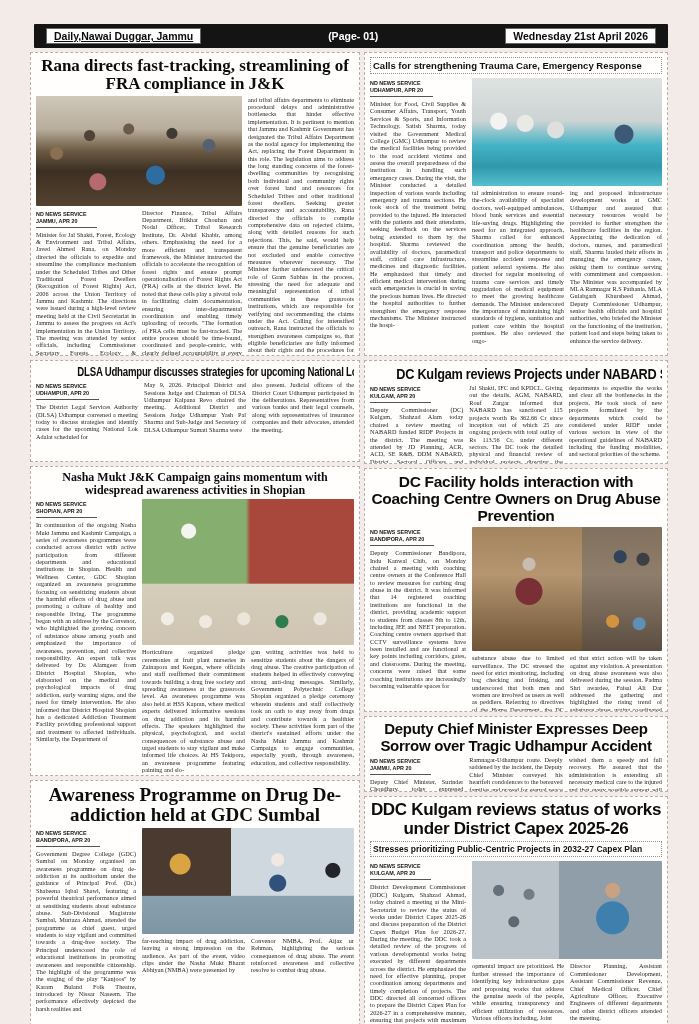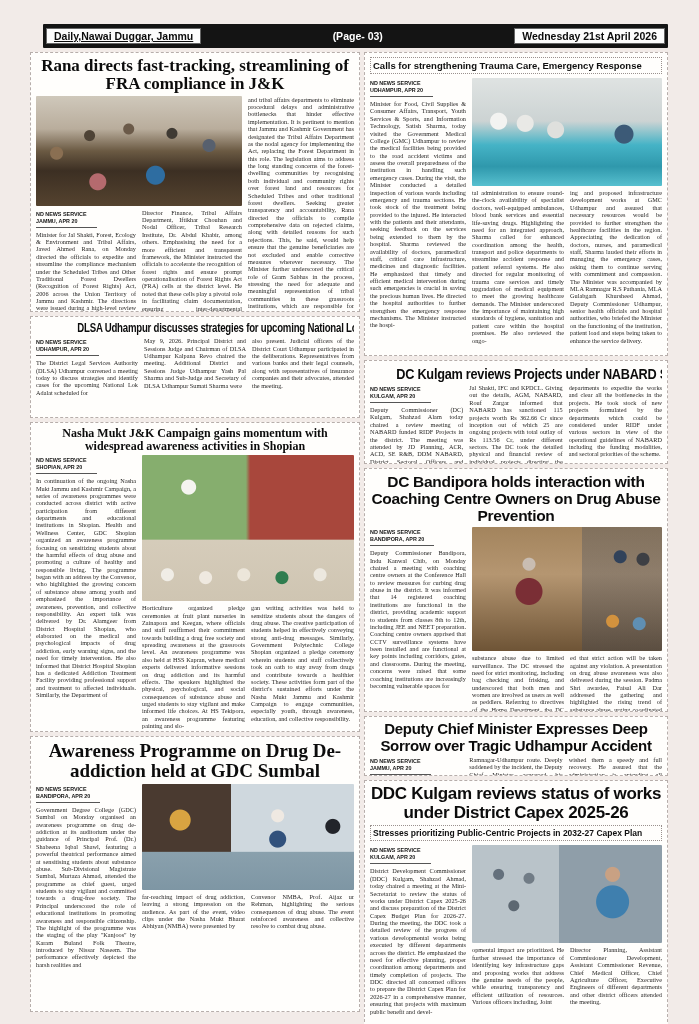--- a/index.html
+++ b/index.html
@@ -2,21 +2,21 @@
 <html><head>
 <meta charset="utf-8">
 <style>
   html,body { margin:0; padding:0; background:#efe7e5; }
   .page { position:relative; width:699px; height:1024px; background:#f2ebe8; overflow:hidden;
           font-family:"Liberation Serif", serif; }
   .sheet { position:absolute; left:30px; top:24px; width:638px; }
 
   
   .mast { height:24px; background:#141414; display:flex; align-items:center;
-          justify-content:space-between; padding:0 3px; margin-left:13px; border-radius:1px;gap:36px; }
+          justify-content:space-between; padding:0 12px; margin-left:4px; border-radius:1px;gap:36px; }
   .mast-box { background:#fcfcfc; border:1px solid #666; padding:1px 7px;
               font:bold 10.5px "Liberation Sans", sans-serif; color:#0b0b0b; white-space:nowrap; }
   .mast-box.paper { text-decoration:underline; }
   .mast-center { color:#ffffff; font:bold 10.5px "Liberation Sans", sans-serif; }
 
   
   .cols-wrap { display:flex; gap:4px; margin-top:4px; }
   .col-l { width:330px; display:flex; flex-direction:column; gap:4px; }
   .col-r { width:304px; display:flex; flex-direction:column; gap:4px; }
 
@@ -105,29 +105,29 @@
   .bar { flex:1; height:8px; background:#1b1b1b; border-radius:1px; }
 </style>
 </head>
 <body>
 
 <div class="page">
   <div class="sheet">
 
     <div class="mast">
       <span class="mast-box paper">Daily,Nawai Duggar, Jammu</span>
-      <span class="mast-center">(Page- 03)</span>
+      <span class="mast-center">(Page- 01)</span>
       <span class="mast-box">Wednesday 21st April 2026</span>
     </div>
 
     <div class="cols-wrap">
 
       <div class="col-l">
 
-        <article class="article" style="height:260px">
+        <article class="article" style="height:304px">
           <h1 class="hl-serif" style="font-size:17px">Rana directs fast-tracking, streamlining of FRA compliance in J&amp;K</h1>
           <div class="split" style="grid-template-columns:206px 1fr">
             <div>
               <div class="ph ph-fra"></div>
               <div class="g2">
                 <div>
                   <div class="byline">
                     <div>ND NEWS SERVICE</div>
                     <div>JAMMU, APR 20</div>
                   </div>
@@ -231,40 +231,40 @@
                 <div>KULGAM, APR 20</div>
               </div>
               <div class="bt">Deputy Commissioner (DC) Kulgam, Shahzad Alam today chaired a review meeting of NABARD funded RIDF Projects in the district. The meeting was attended by JD Planning, ACR, ACD, SE R&amp;B, DDM NABARD, District Sectoral Officers and Executive Engineers of R&amp;B,</div>
             </div>
             <div class="bt">Jal Shakti, IFC and KPDCL. Giving out the details, AGM, NABARD, Rouf Zargar informed that NABARD has sanctioned 115 projects worth Rs 362.66 Cr since inception out of which 25 are ongoing projects with total outlay of Rs 113.56 Cr, under different sectors. The DC took the detailed physical and financial review of individual projects directing the executing</div>
             <div class="bt">departments to expedite the works and clear all the bottlenecks in the projects. He took stock of new projects formulated by the departments which could be considered under RIDF under various sectors in view of the operational guidelines of NABARD including the funding modalities, and sectoral priorities of the scheme.</div>
           </div>
         </article>
 
         <article class="article" style="height:244px">
-          <h2 class="hl-sans" style="font-size:15.5px">DC Bandipora holds interaction with Coaching Centre Owners on Drug Abuse Prevention</h2>
+          <h2 class="hl-sans" style="font-size:15.5px">DC Facility holds interaction with Coaching Centre Owners on Drug Abuse Prevention</h2>
           <div class="split" style="grid-template-columns:96px 1fr">
             <div>
               <div class="byline">
                 <div>ND NEWS SERVICE</div>
                 <div>BANDIPORA, APR 20</div>
               </div>
               <div class="bt">Deputy Commissioner Bandipora, Indu Kanwal Chib, on Monday chaired a meeting with coaching centre owners at the Conference Hall to review measures for curbing drug abuse in the district. It was informed that 14 registered coaching institutions are functional in the district, providing academic support to students from classes 8th to 12th, including JEE and NEET preparation. Coaching centre owners apprised that CCTV surveillance systems have been installed and are functional at key points including corridors, gates, and classrooms. During the meeting, concerns were raised that some coaching institutions are increasingly becoming vulnerable spaces for</div>
             </div>
             <div>
               <div class="ph ph-band"></div>
               <div class="g2">
                 <div class="bt">substance abuse due to limited surveillance. The DC stressed the need for strict monitoring, including bag checking and frisking, and underscored that both men and women are involved as users as well as peddlers. Referring to directives of the Home Department, the DC reiterat-</div>
                 <div class="bt">ed that strict action will be taken against any violation. A presentation on drug abuse awareness was also delivered during the session. Padma Shri awardee, Faisal Ali Dar addressed the gathering and highlighted the rising trend of substance abuse, urging coordinated preventive efforts.</div>
               </div>
             </div>
           </div>
         </article>
 
-        <article class="article" style="height:60px">
+        <article class="article" style="height:76px">
           <h2 class="hl-sans" style="font-size:15px; margin-bottom:2px">Deputy Chief Minister Expresses Deep Sorrow over Tragic Udhampur Accident</h2>
           <div class="g3">
             <div>
               <div class="byline">
                 <div>ND NEWS SERVICE</div>
                 <div>JAMMU, APR 20</div>
               </div>
               <div class="bt">Deputy Chief Minister, Surinder Choudhary, today expressed profound sorrow and grief over the tragic loss of lives in the unfortunate bus accident at Jalo on the</div>
             </div>
             <div class="bt">Ramnagar-Udhampur route. Deeply saddened by the incident, the Deputy Chief Minister conveyed his heartfelt condolences to the bereaved families and prayed for eternal peace to the departed souls. He also extended his sympathies to those injured in the accident and</div>

